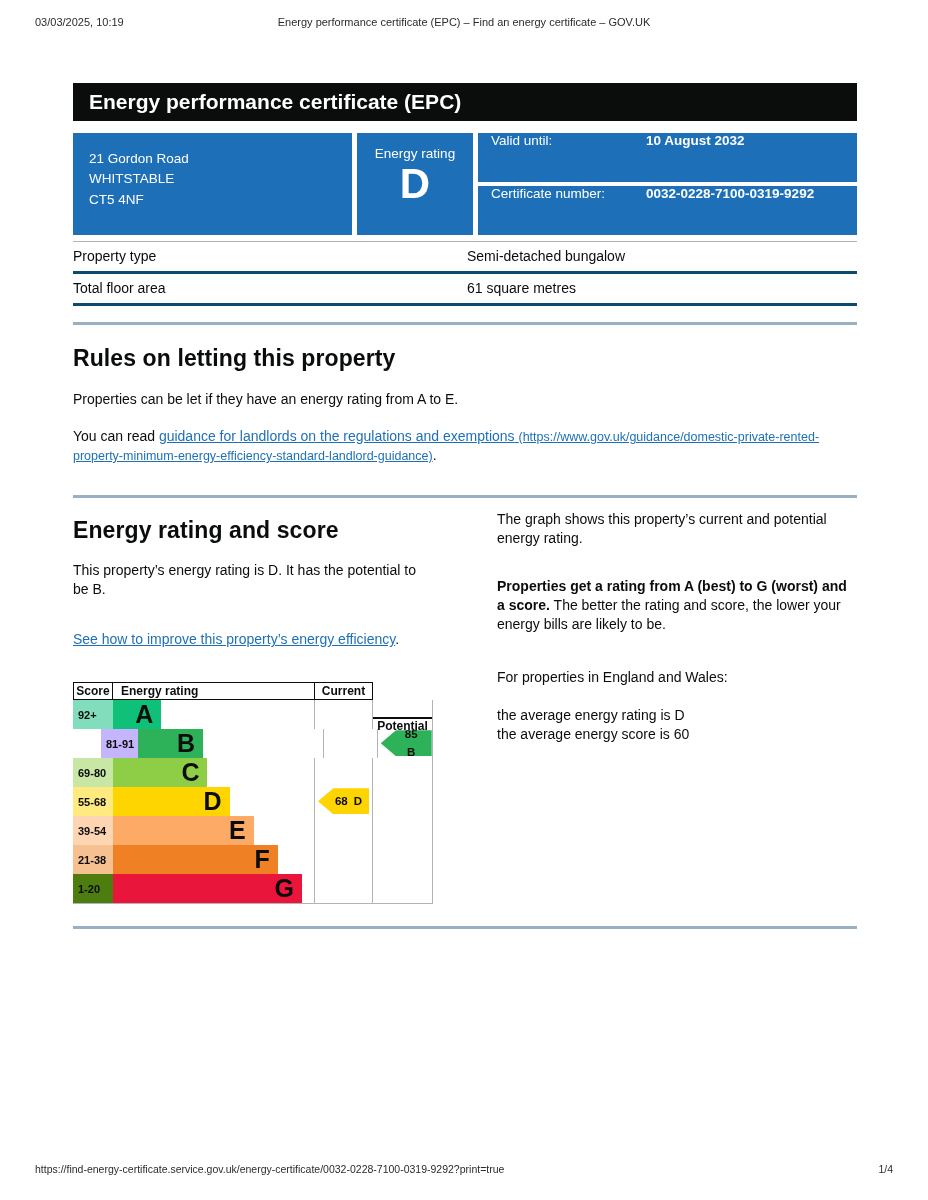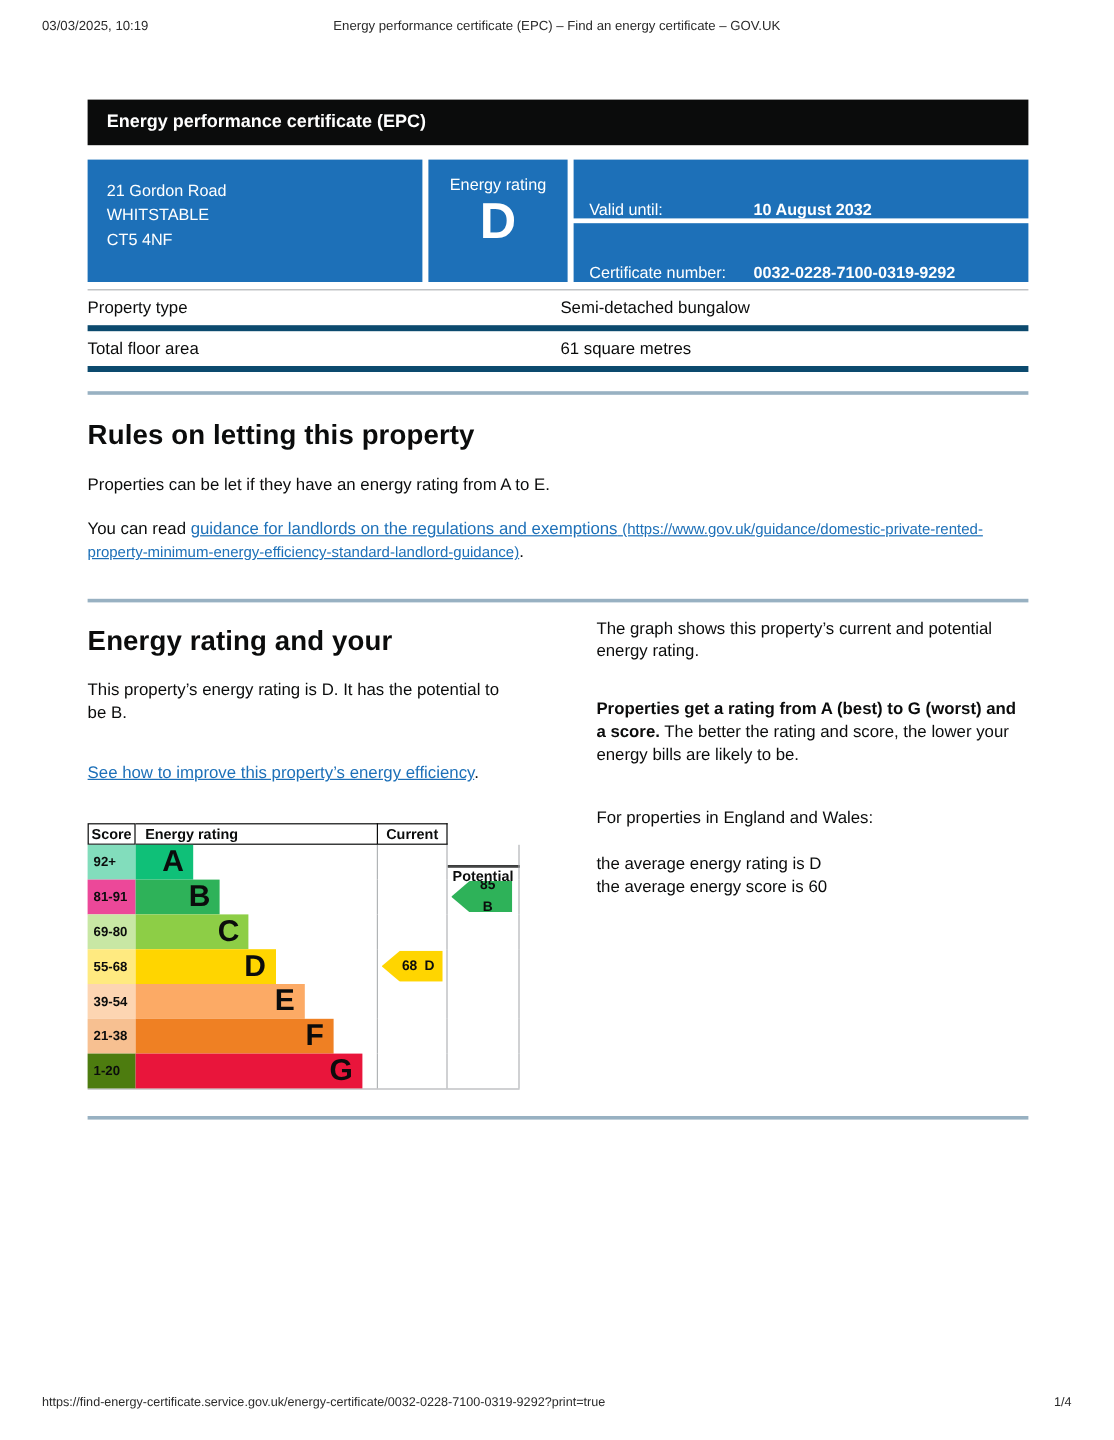--- a/index.html
+++ b/index.html
@@ -9,37 +9,37 @@
     font-family:"Liberation Sans", sans-serif; color:#0b0c0c;
   }
   .print-header { position:absolute; top:16px; left:0; width:928px; height:16px; font-size:11px; color:#2b2b2b; }
   .print-date { position:absolute; left:35px; top:0; }
   .print-title { position:absolute; left:0; width:100%; text-align:center; top:0; }
 
   .content { position:absolute; left:73px; top:83px; width:784px; }
 
   .banner {
     height:38px; background:#0b0c0c; color:#ffffff;
-    font-size:15px; font-weight:bold; line-height:38px; padding-left:16px;
+    font-size:21px; font-weight:bold; line-height:38px; padding-left:16px;
   }
 
   .cert-box { margin-top:12px; height:102px; display:flex; }
   .cert-panel { background:#1d70b8; color:#ffffff; }
   .cert-address { width:279px; margin-right:5px; padding:16px; font-size:13.5px; line-height:1.5; }
   .cert-rating { width:116px; margin-right:5px; text-align:center; padding-top:13px; }
   .cert-rating-label { font-size:13.5px; }
   .cert-rating-letter { font-size:42px; font-weight:bold; line-height:1.1; }
   .cert-details { flex:1; display:flex; flex-direction:column; }
-  .cert-row { background:#1d70b8; color:#ffffff; flex:1; display:flex; align-items:flex-end; font-size:13.5px; }
+  .cert-row { background:#1d70b8; color:#ffffff; flex:1; display:flex; align-items:flex-start; font-size:13.5px;gap:18px; }
   .cert-row.first { margin-bottom:4px; }
   .cert-label { margin-left:13px; width:137px; }
   .cert-value { font-weight:bold; }
 
   .summary-table { margin-top:6px; font-size:14px; }
-  .summary-row { display:flex; border-bottom:5px solid #0c4a6e; padding:6px 0 7px 0; }
+  .summary-row { display:flex; border-bottom:3px solid #0c4a6e; padding:6px 0 7px 0; }
   .summary-row:first-child { border-top:1px solid #b1b4b6; }
   .summary-label { width:394px; }
 
   .divider { border-top:3px solid #98b1c2; margin-top:16px; }
   .divider.d2 { margin-top:30px; }
   .divider.d3 { margin-top:22px; }
 
   h2 { font-size:23px; font-weight:bold; margin-top:20px; letter-spacing:0.1px; }
   p { font-size:14px; line-height:1.36; margin-top:18px; }
   a.link { color:#1d70b8; text-decoration:underline; cursor:pointer; }
@@ -134,42 +134,42 @@
   <div class="divider"></div>
 
   <h2>Rules on letting this property</h2>
   <p>Properties can be let if they have an energy rating from A to E.</p>
   <p><span>You can read </span><a class="link" href="#"><span>guidance for landlords on the regulations and exemptions</span> <span class="link-url">(https://www.gov.uk/guidance/domestic-private-rented-property-minimum-energy-efficiency-standard-landlord-guidance)</span></a><span>.</span></p>
 
   <div class="divider d2"></div>
 
   <div class="two-col">
     <div class="col-left">
-      <h2>Energy rating and your</h2>
+      <h2>Energy rating and score</h2>
       <p class="intro">This property’s energy rating is D. It has the potential to be B.</p>
       <p class="link-para"><a class="link" href="#">See how to improve this property’s energy efficiency</a><span>.</span></p>
 
       <div class="epc-chart">
         <div class="epc-header">
           <div class="h-score">Score</div>
           <div class="h-rating">Energy rating</div>
           <div class="h-current">Current</div>
           <div class="h-potential">Potential</div>
         </div>
         <div class="epc-body" id="epc-body">
             <div class="epc-row">
               <div class="epc-score" style="background: rgb(130, 221, 188);">92+</div>
               <div class="epc-bar-area">
                 <div class="epc-bar" style="background: rgb(15, 192, 120); width: 24%;">A</div>
               </div>
               <div class="epc-current-col"></div>
               <div class="epc-potential-col"></div>
             </div>
             <div class="epc-row">
-              <div class="epc-score" style="background: #ec4899;">81-91</div>
+              <div class="epc-score" style="background: #c4b5fd; margin-left: 28px;">81-91</div>
               <div class="epc-bar-area">
                 <div class="epc-bar" style="background: rgb(46, 178, 89); width: 35%;">B</div>
               </div>
               <div class="epc-current-col"></div>
               <div class="epc-potential-col">
                 <div class="epc-arrow" style="background: rgb(46, 178, 89); flex-direction: column;">
                   <span>85</span>
                   <span>B</span>
                 </div>
               </div>

